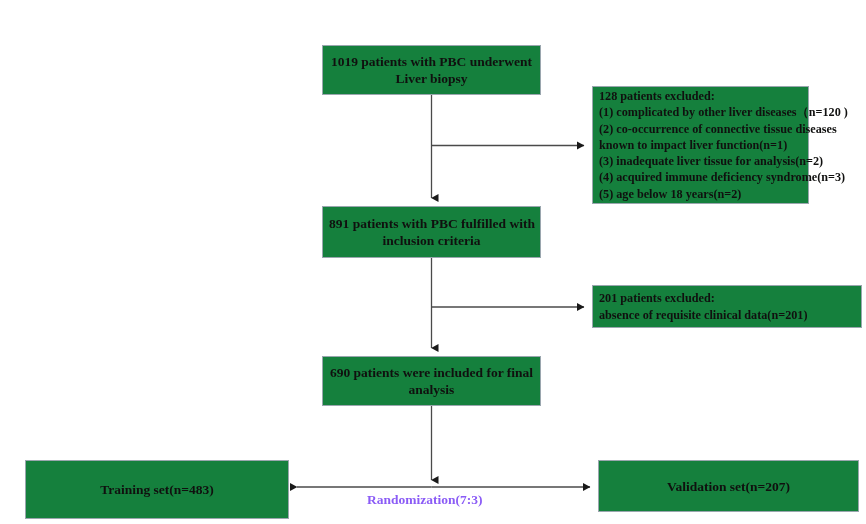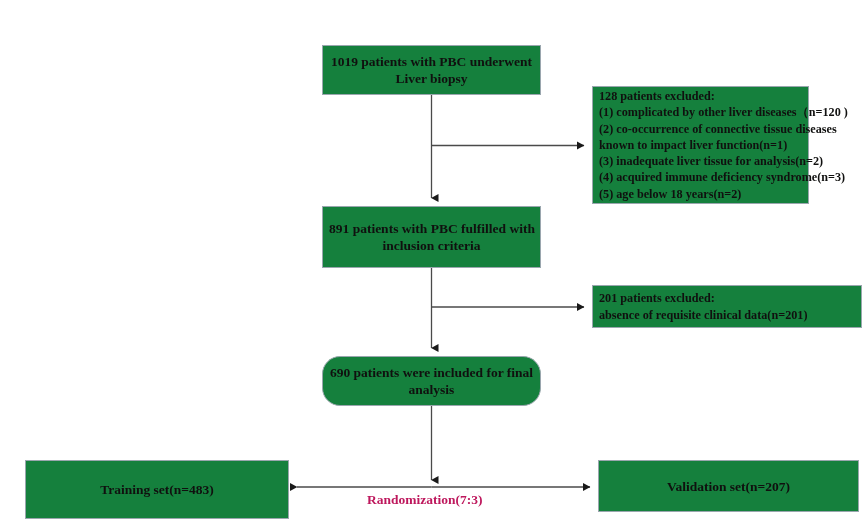--- a/index.html
+++ b/index.html
@@ -45,29 +45,29 @@
   #flow-svg {
     position: absolute;
     left: 0;
     top: 0;
     width: 866px;
     height: 524px;
     pointer-events: none;
   }
   .edge-label {
     position: absolute;
-    color: #be185d;
+    color: #8b5cf6;
     font-weight: bold;
     white-space: nowrap;
   }
 
   
   #node-enrolled   { left: 322px; top: 45px;  width: 219px; height: 50px;  font-size: 13.5px; line-height: 17px; }
-  #node-included   { left: 322px; top: 206px; width: 219px; height: 62px;  font-size: 13.5px; line-height: 17px; justify-content: flex-end; }
-  #node-final      { left: 322px; top: 356px; width: 219px; height: 50px;  font-size: 13.5px; line-height: 17px; border-radius: 18px; }
+  #node-included   { left: 322px; top: 206px; width: 219px; height: 52px;  font-size: 13.5px; line-height: 17px; justify-content: flex-end; }
+  #node-final      { left: 322px; top: 356px; width: 219px; height: 50px;  font-size: 13.5px; line-height: 17px; }
   #node-excluded-1 { left: 592px; top: 86px;  width: 217px; height: 118px; font-size: 12.2px; line-height: 16.3px; }
   #node-excluded-2 { left: 592px; top: 285px; width: 270px; height: 43px;  font-size: 12.2px; line-height: 16.3px; }
   #node-training   { left: 25px;  top: 460px; width: 264px; height: 59px;  font-size: 13.5px; line-height: 17px; }
   #node-validation { left: 598px; top: 460px; width: 261px; height: 52px;  font-size: 13.5px; line-height: 17px; }
 
   #label-randomization { left: 367px; top: 492px; font-size: 13.5px; }
 </style>
 </head>
 <body>
 

